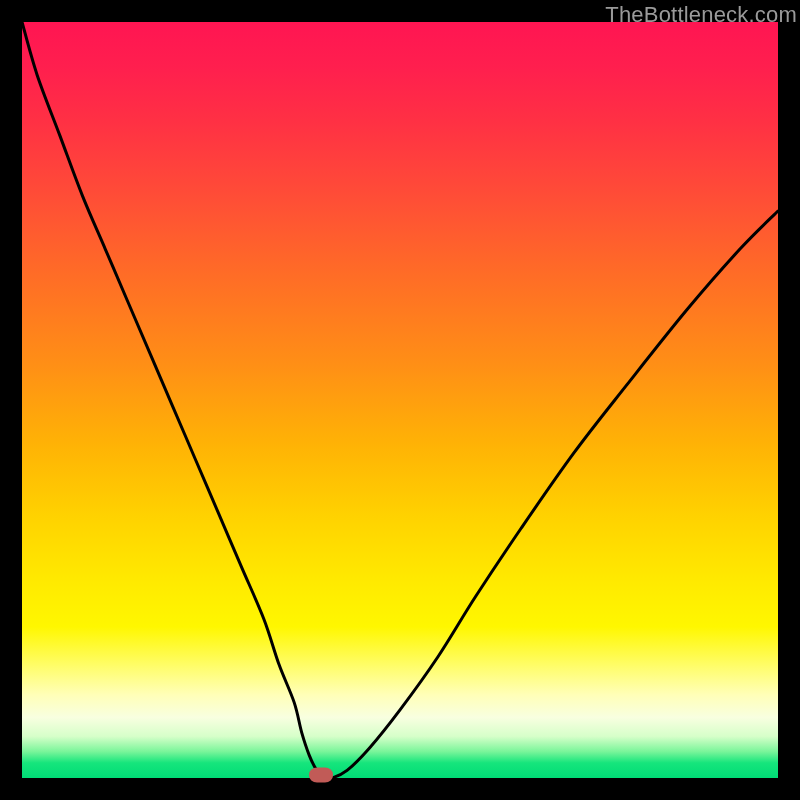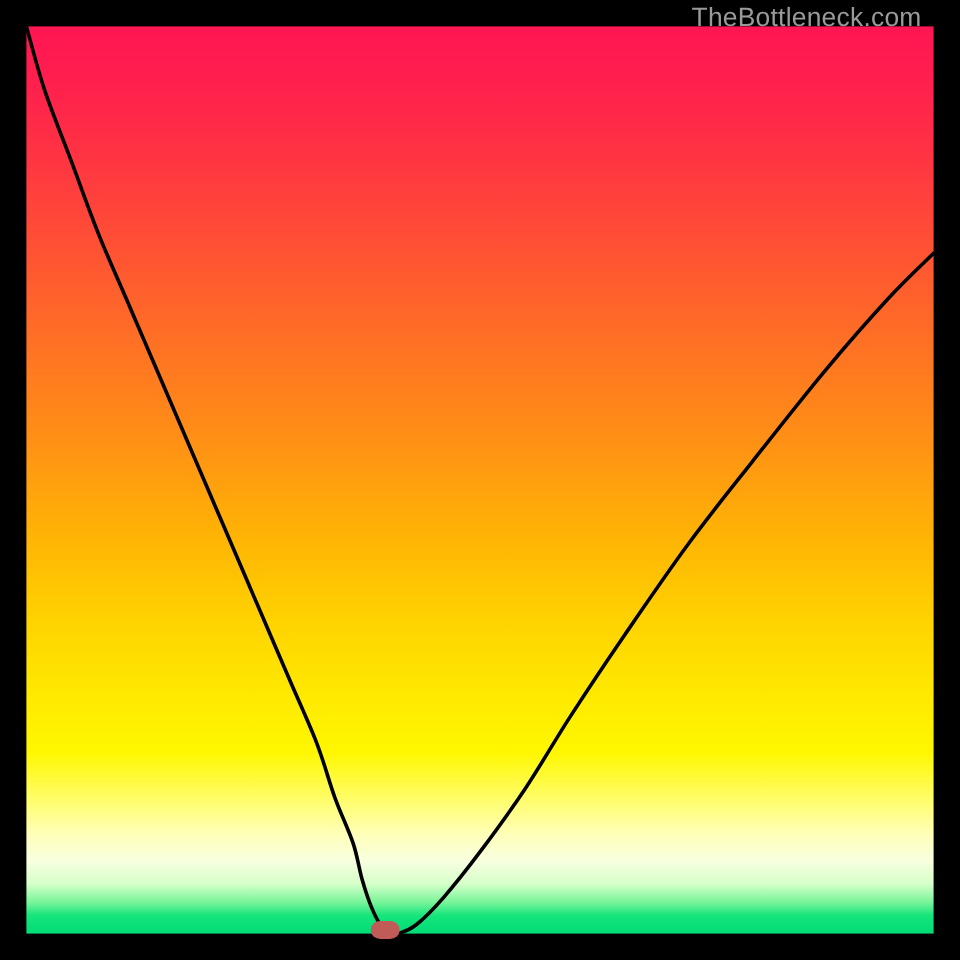--- a/index.html
+++ b/index.html
@@ -43,21 +43,21 @@
       #f8ffe0 92%,
       #d6ffc9 94.5%,
       #7af59a 96.5%,
       #16e57c 98%,
       #00dc76 100%
     );
   }
   .watermark {
     position: absolute;
     top: 2px;
-    right: 32px;
+    right: 3px;
     color: #9a9a9a;
     font-size: 22px;
     font-weight: 500;
     letter-spacing: 0.2px;
     user-select: none;
   }
   svg.curve {
     position: absolute;
     left: 0;
     top: 0;

